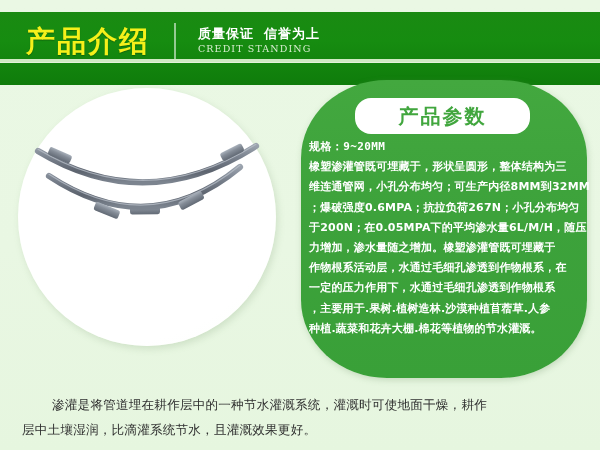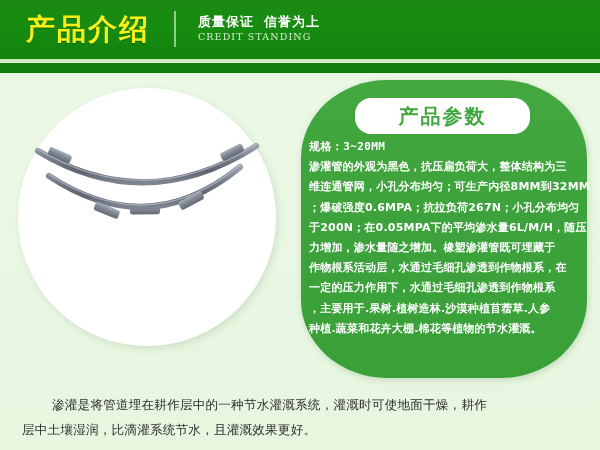--- a/index.html
+++ b/index.html
@@ -15,21 +15,21 @@
     position: relative;
     width: 600px;
     height: 450px;
     overflow: hidden;
     background: linear-gradient(180deg, #eaf8e4 0%, #e9f7e3 55%, #e6f6df 100%);
   }
 
   
   .header {
     position: absolute;
-    left: 0; top: 0;
+    left: 0; top: 12px;
     width: 600px;
     height: 73px;
     background: linear-gradient(180deg, #1a8a12 0%, #168c10 40%, #0f7c0b 100%);
     box-sizing: border-box;
   }
   .header-inner {
     position: absolute;
     left: 26px; top: 0;
     height: 58px;
     display: flex;
@@ -219,22 +219,22 @@
       <rect x="76" y="118" width="26" height="8.8" rx="2.3" fill="url(#sleeveGrad)" transform="rotate(22 89 122)"></rect>
       <rect x="160" y="108" width="26" height="9" rx="2.3" fill="url(#sleeveGrad)" transform="rotate(-28 173 112)"></rect>
     </g>
   </svg>
 
   <div class="info-panel">
     <div class="info-badge">
       <span class="info-badge-text">产品参数</span>
     </div>
     <div class="info-body">
-      <div class="info-line spec-line">规格：3~20MM</div>
-      <div class="info-line">渗灌管的外观为黑色，抗压扁负荷大，整体结构为三</div>
+      <div class="info-line spec-line">规格：9~20MM</div>
+      <div class="info-line">橡塑渗灌管既可埋藏于，形状呈圆形，整体结构为三</div>
       <div class="info-line">维连通管网，小孔分布均匀；可生产内径8MM到32MM</div>
       <div class="info-line">；爆破强度0.6MPA；抗拉负荷267N；小孔分布均匀</div>
       <div class="info-line">于200N；在0.05MPA下的平均渗水量6L/M/H，随压</div>
       <div class="info-line">力增加，渗水量随之增加。橡塑渗灌管既可埋藏于</div>
       <div class="info-line">作物根系活动层，水通过毛细孔渗透到作物根系，在</div>
       <div class="info-line">一定的压力作用下，水通过毛细孔渗透到作物根系</div>
       <div class="info-line">，主要用于.果树.植树造林.沙漠种植苜蓿草.人参</div>
       <div class="info-line">种植.蔬菜和花卉大棚.棉花等植物的节水灌溉。</div>
     </div>
   </div>

